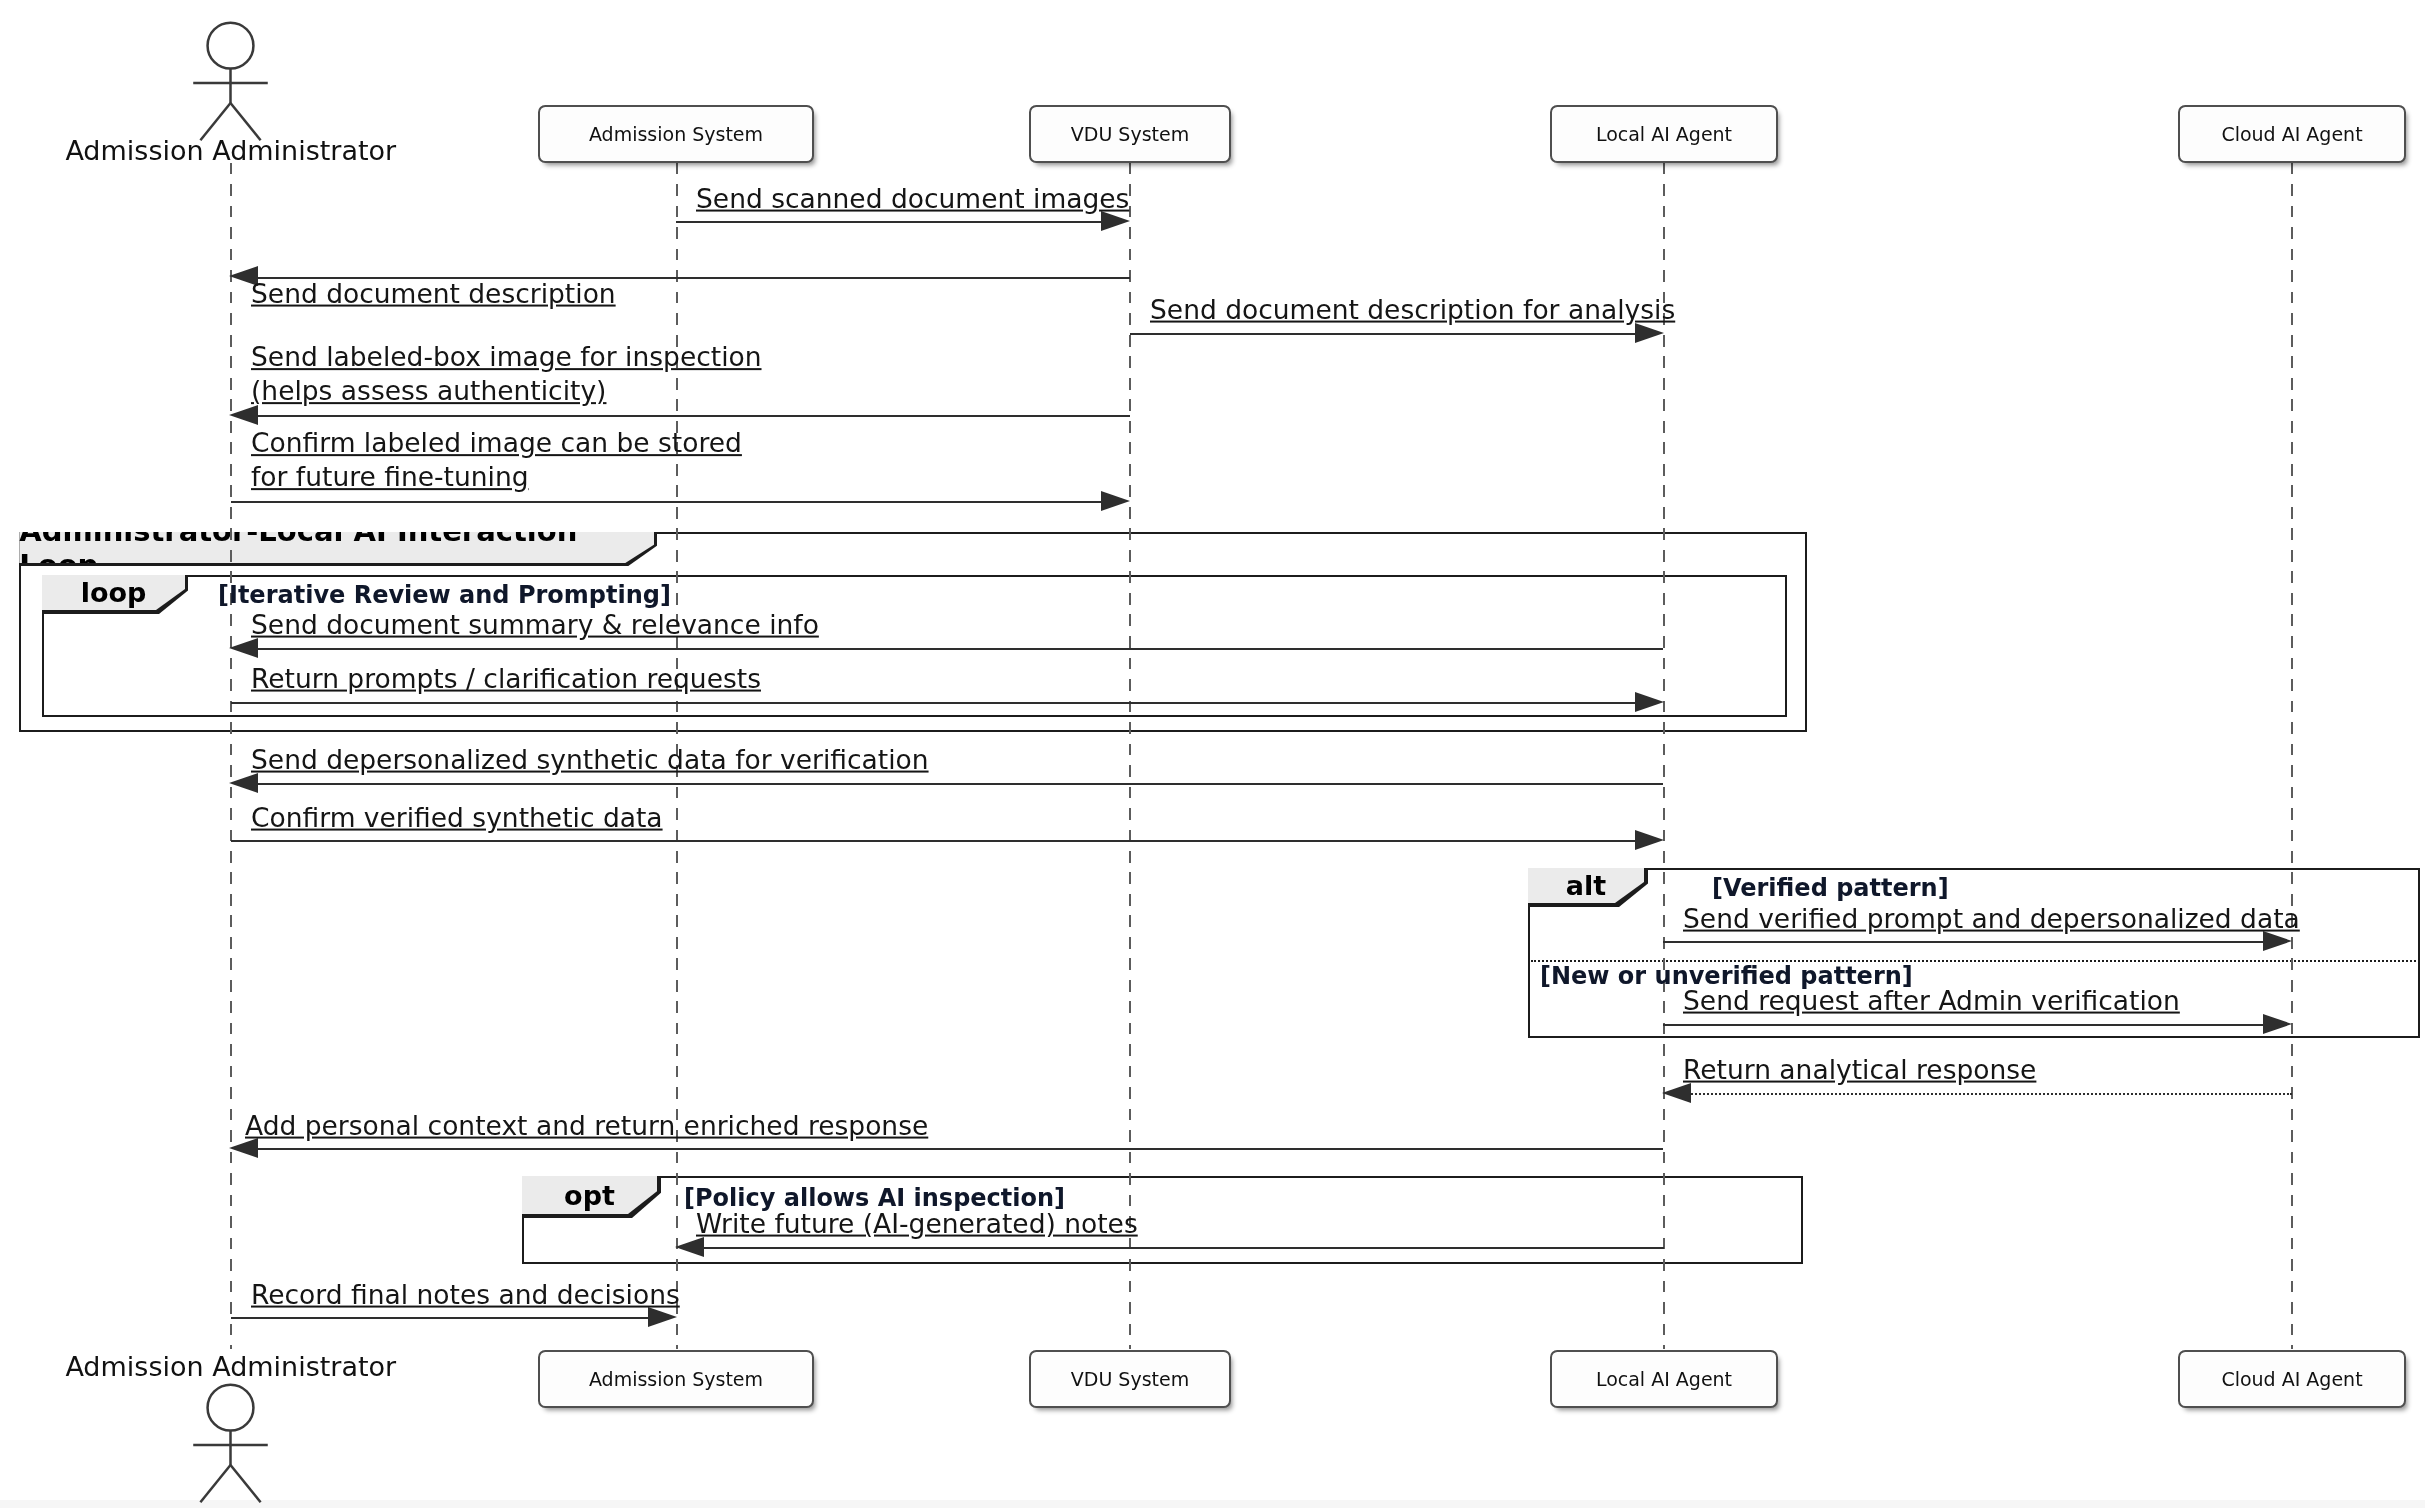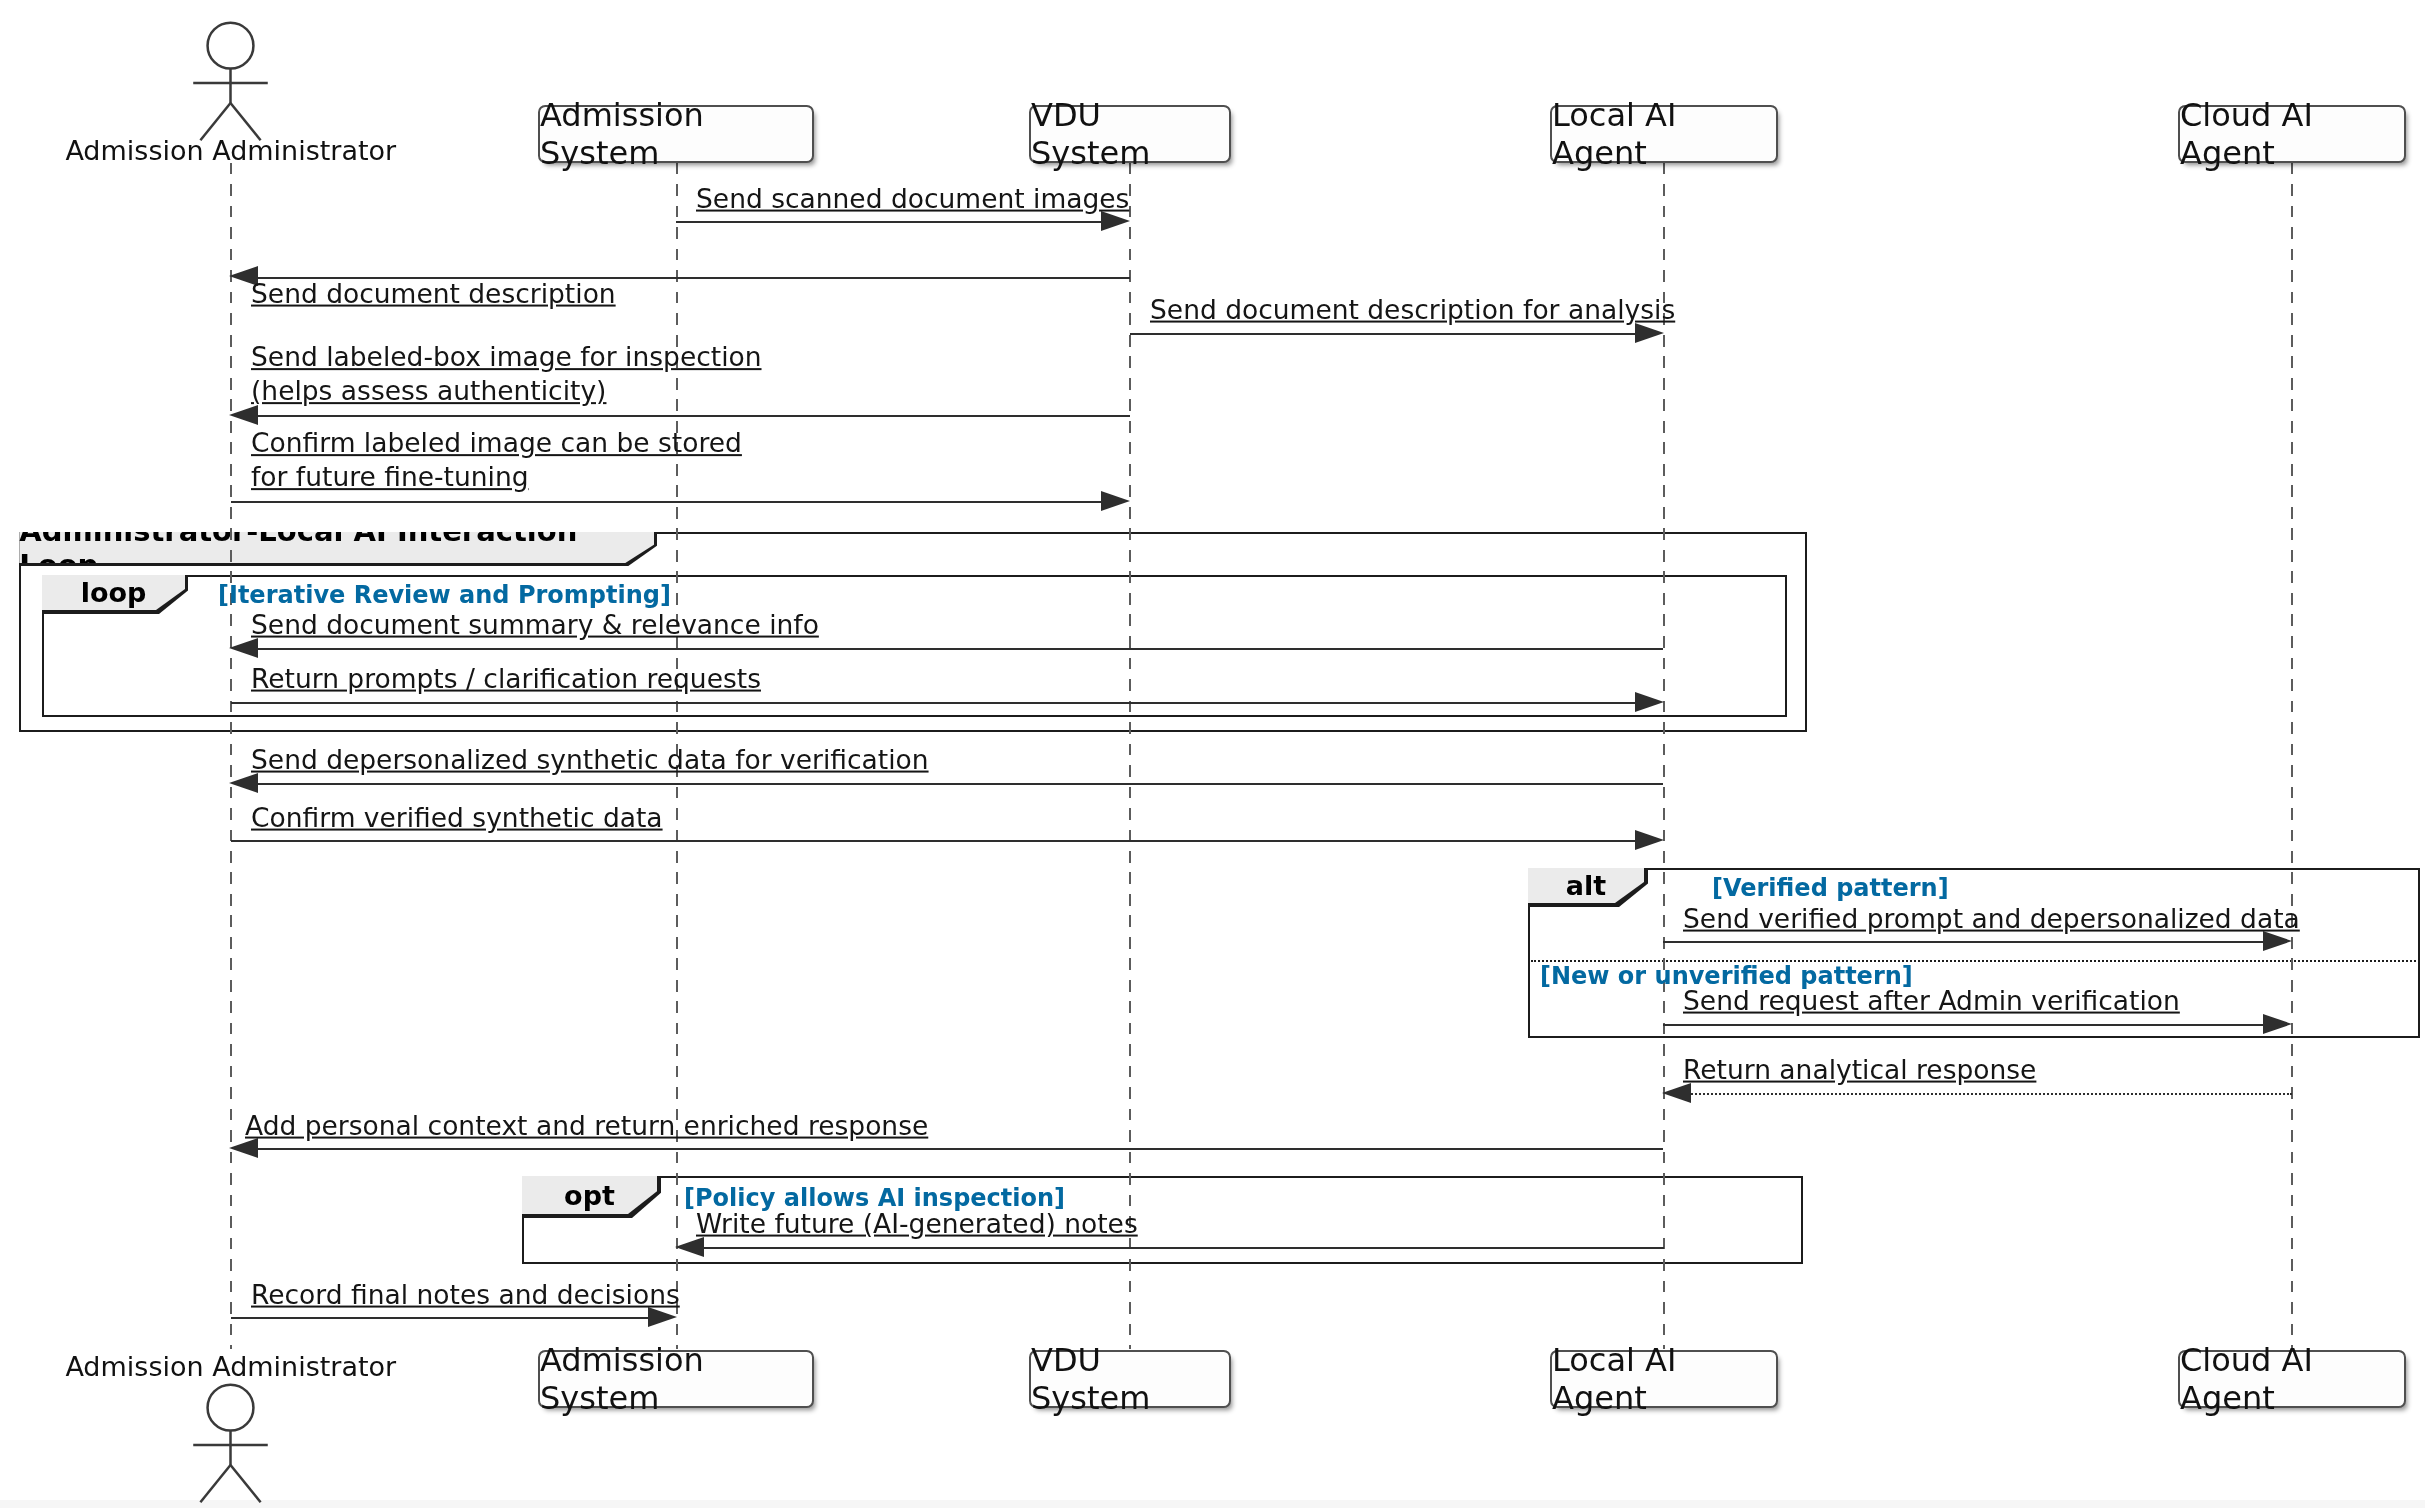--- a/index.html
+++ b/index.html
@@ -1,29 +1,29 @@
 <!DOCTYPE html>
 <html style="font-size:11.5px"><head>
 <meta charset="utf-8">
 <style>
   html,body{margin:0;padding:0;background:#ffffff;}
   body{font-family:"DejaVu Sans","Liberation Sans",sans-serif;}
   #canvas{position:relative;width:2426px;height:1509px;background:#ffffff;overflow:hidden;}
   .lifeline{position:absolute;width:2.1px;z-index:2;
     background:repeating-linear-gradient(to bottom,#5c5c5c 0 11.5px,transparent 11.5px 21.5px);}
   .pbox{position:absolute;display:flex;align-items:center;justify-content:center;
-    background:#fdfdfd;border:2.1px solid #4f4f4f;border-radius:7.2px;font-size:32px;color:#111;
+    background:#fdfdfd;border:2.1px solid #4f4f4f;border-radius:7.2px;font-size:19px;color:#111;
     box-shadow:3.6px 4.3px 5.7px -2.9px rgba(0,0,0,0.45);z-index:4;}
   .actor-label{position:absolute;font-size:27px;color:#111;text-align:center;z-index:4;}
   .actor-fig{position:absolute;z-index:4;}
   .frame{position:absolute;border:2.9px solid #1c1c1c;background:transparent;z-index:1;}
   .tab-outer{position:absolute;background:#1c1c1c;z-index:1;}
   .tab-inner{position:absolute;background:#ebebeb;display:flex;align-items:center;justify-content:center;
     font-weight:bold;color:#000;}
-  .guard{position:absolute;font-weight:bold;font-size:24px;color:#0369a1;transform:translateY(-50%);z-index:3;white-space:nowrap;}
+  .guard{position:absolute;font-weight:bold;font-size:24px;color:#0f172a;transform:translateY(-50%);z-index:3;white-space:nowrap;}
   .divider{position:absolute;border-top:2.9px dotted #1c1c1c;z-index:1;}
   .msg-line{position:absolute;z-index:3;}
   .msg-head{position:absolute;width:0;height:0;z-index:3;}
   .msg-label{position:absolute;font-size:26.5px;color:#151515;transform:translateY(-100%);
     white-space:pre-line;line-height:1.3;z-index:3;text-decoration:underline;}
   .edge-strip{position:absolute;left:0;right:0;bottom:0;height:8.6px;background:#f6f6f6;z-index:0;}
 </style>
 </head>
 <body>
 

